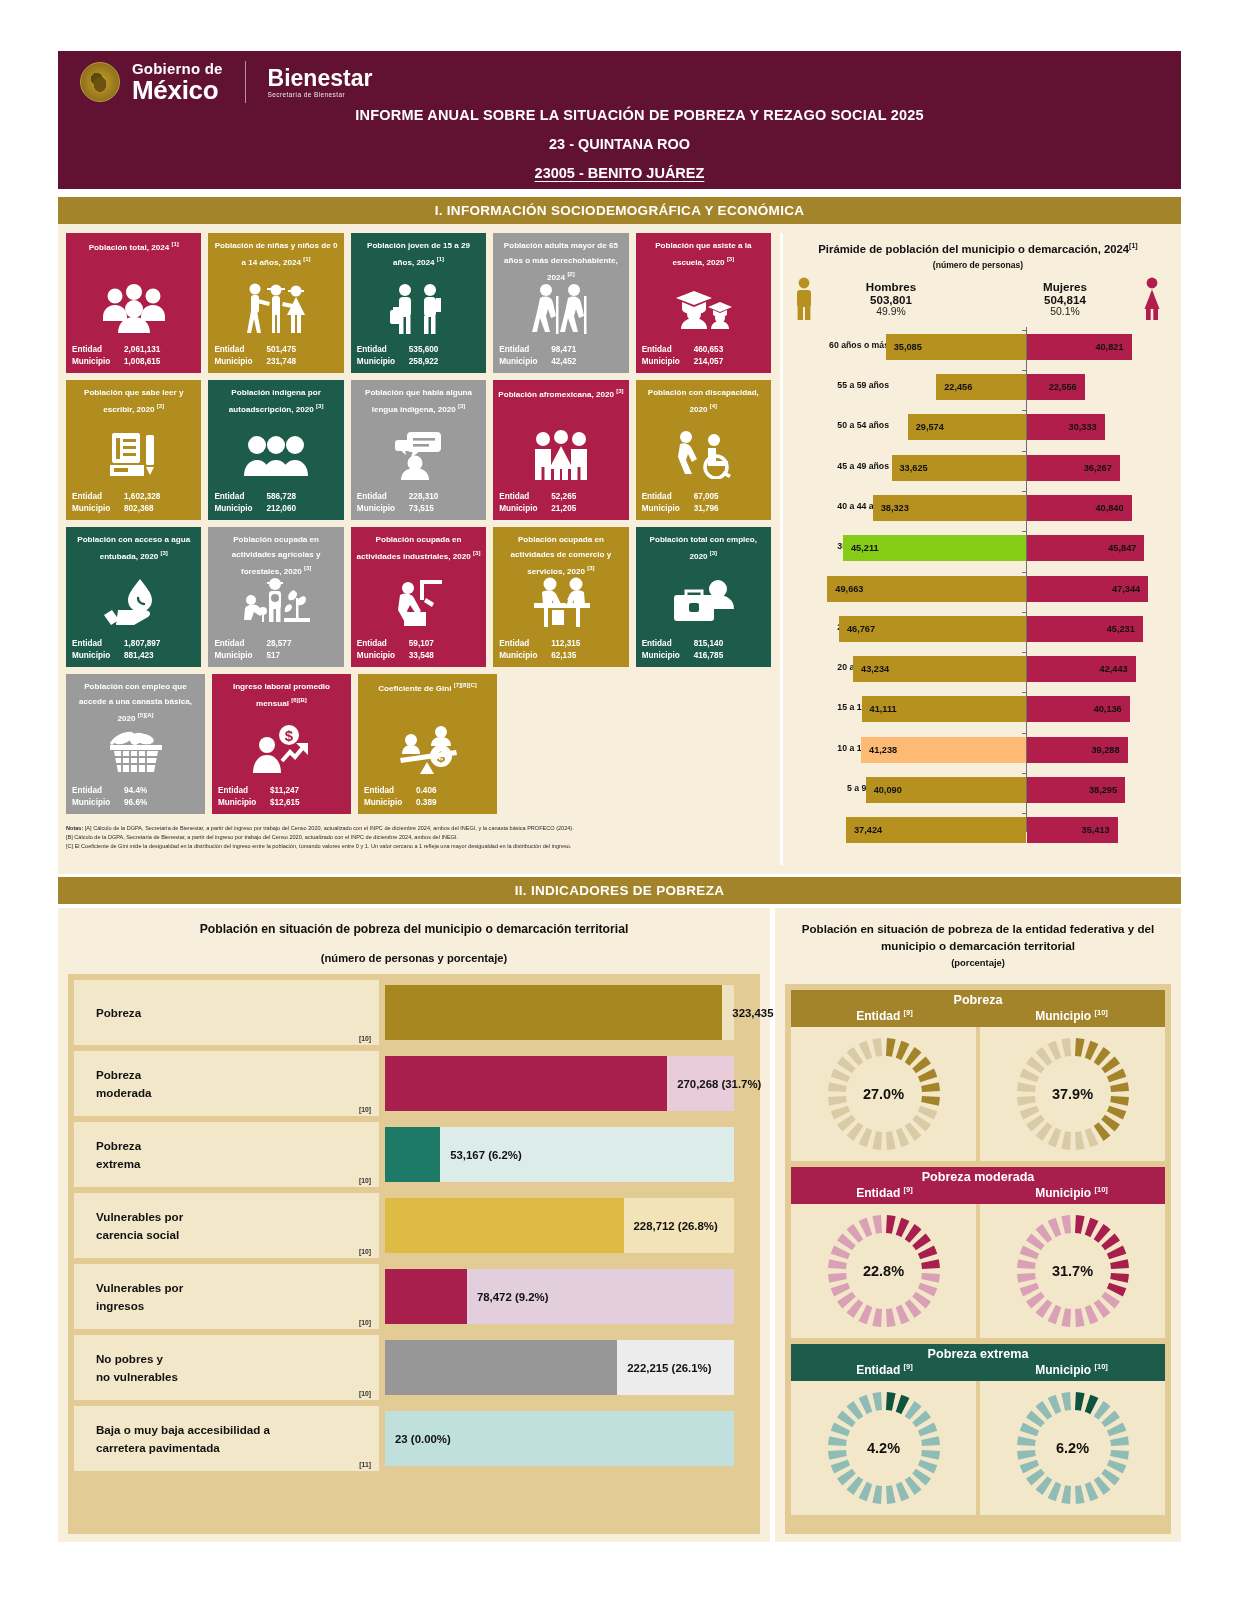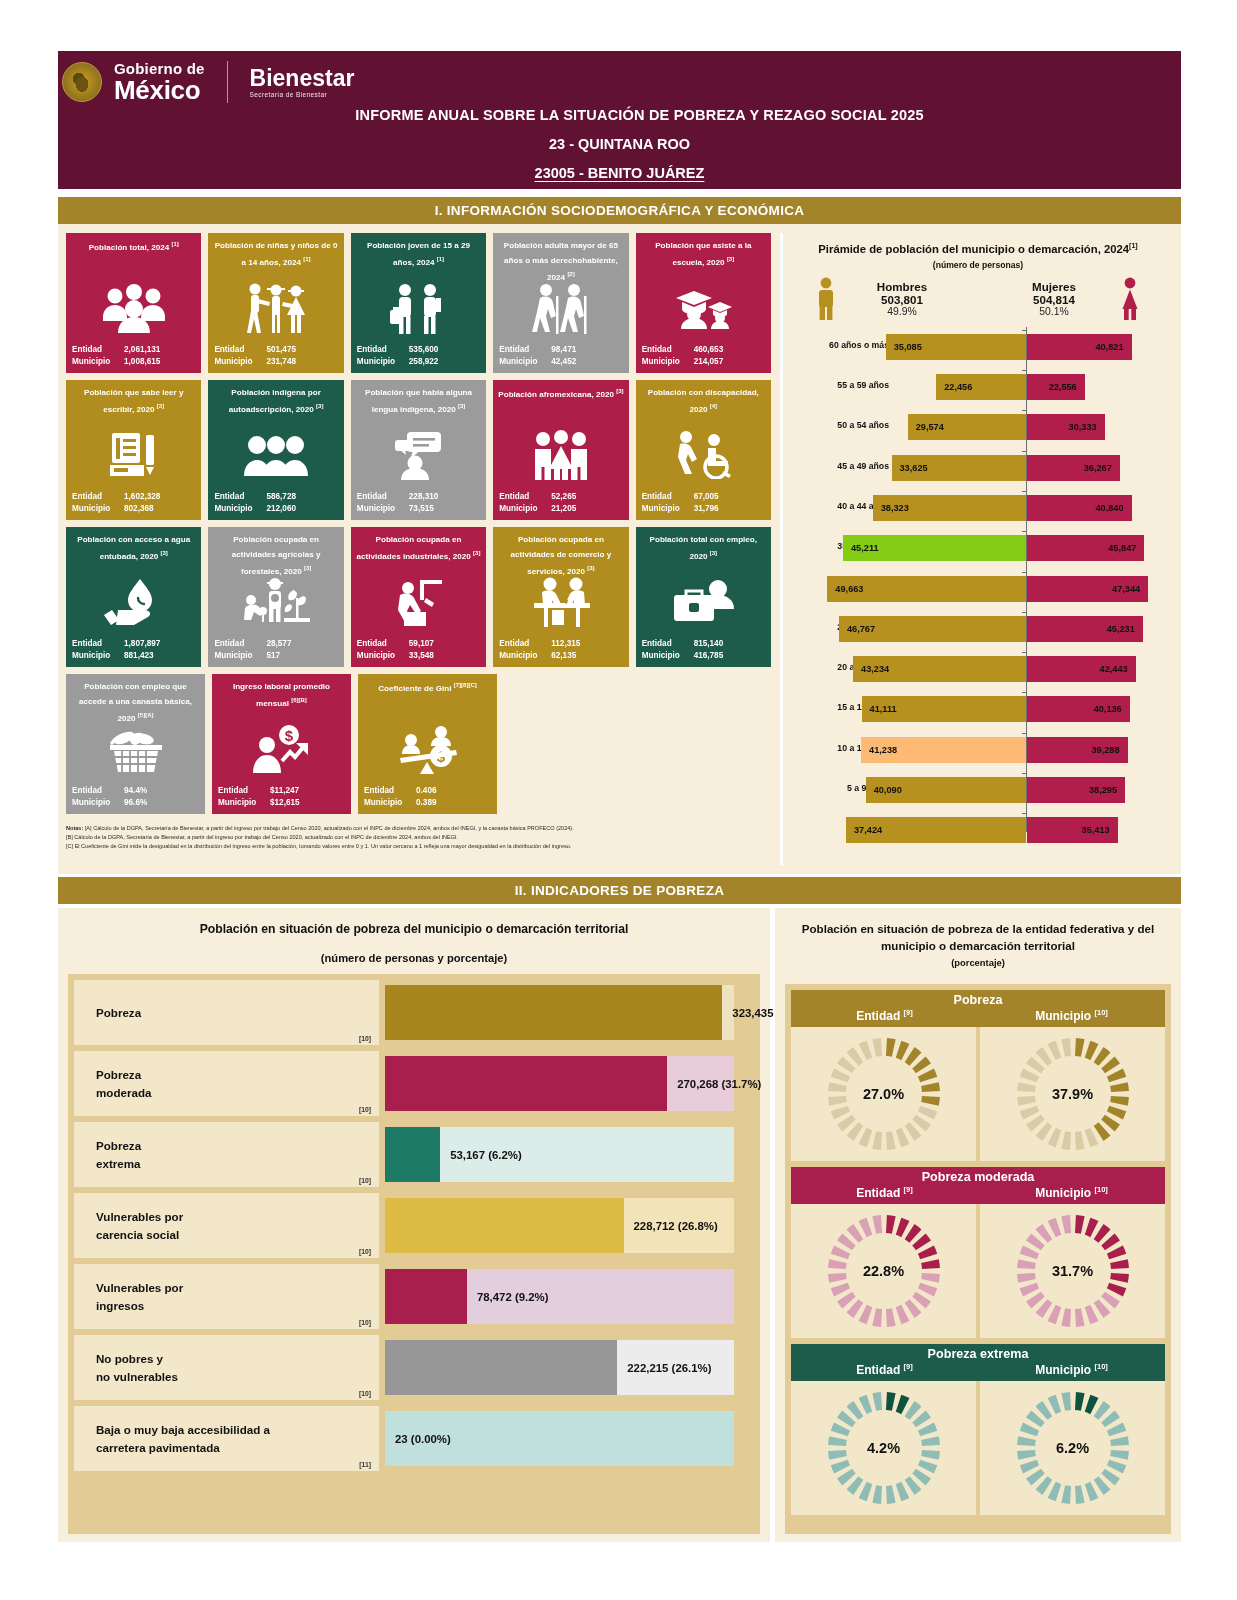--- a/index.html
+++ b/index.html
@@ -8,21 +8,21 @@
     background: #ffffff;
     font-family: "Liberation Sans", sans-serif;
   }
   .page { position: relative; width: 1237px; height: 1600px; background:#fff; }
 
   
   .header {
     position:absolute; left:58px; top:51px; width:1123px; height:138px;
     background:#611232;
   }
-  .logo-row { position:absolute; left:4px; top:10px; display:flex; align-items:center; gap:12px; }
+  .logo-row { position:absolute; left:22px; top:10px; display:flex; align-items:center; gap:12px; }
   .eagle {
     width:40px; height:40px; border-radius:50%;
     background: radial-gradient(circle at 50% 50%, #c9a227 0%, #9c7b1e 55%, #7a5f17 100%);
     border:1.5px solid #b89a3f; position:relative; flex:0 0 auto;
   }
   .eagle::after{
     content:""; position:absolute; left:50%; top:50%; width:22px; height:22px;
     transform:translate(-50%,-50%);
     background:
       radial-gradient(ellipse at 50% 60%, #6b5211 0%, #6b5211 40%, transparent 42%),
@@ -90,21 +90,21 @@
   .notes b { font-weight:bold; }
 
   
   .pyramid {
     position:absolute; left:722px; top:9px; width:393px; height:632px;
     background:#f7eedb; border-left:3px solid #ffffff;
   }
   .pyr-title { text-align:center; font-size:11.3px; font-weight:bold; padding-top:9px; color:#111; }
   .pyr-title sup{ font-size:7px; }
   .pyr-sub { text-align:center; font-size:8.6px; font-weight:bold; color:#111; margin-top:5px; }
-  .pyr-legend { display:flex; align-items:center; justify-content:center; gap:8px; margin-top:7px; }
+  .pyr-legend { display:flex; align-items:center; justify-content:center; gap:19px; margin-top:7px; }
   .leg-col { text-align:center; width:110px; }
   .leg-name { font-size:11.6px; font-weight:bold; color:#111; }
   .leg-num { font-size:11.6px; font-weight:bold; color:#111; }
   .leg-pct { font-size:10.4px; color:#222; }
   .leg-icon { width:26px; display:flex; justify-content:center; }
 
   .pyr-chart { position:relative; margin-top:6px; height:513px; }
   .pyr-axis { position:absolute; left:243px; top:0; bottom:8px; width:1px; background:#6f6f6f; }
   .pyr-row { position:relative; height:40.3px; }
   .pyr-label {

